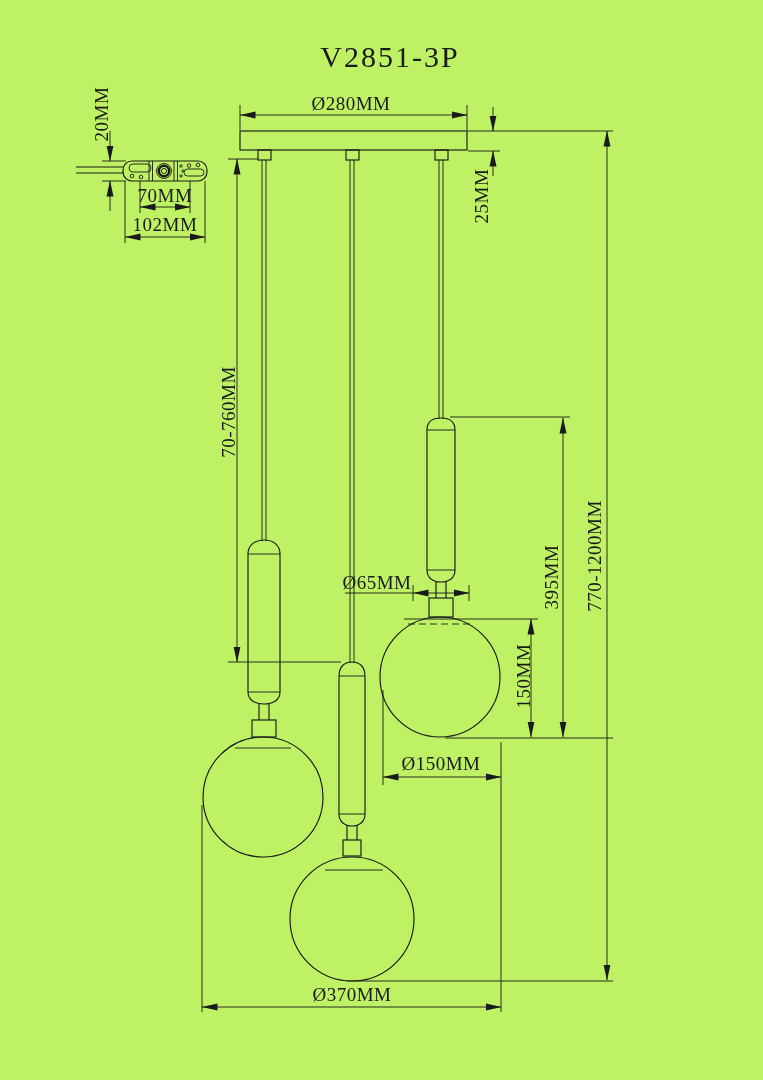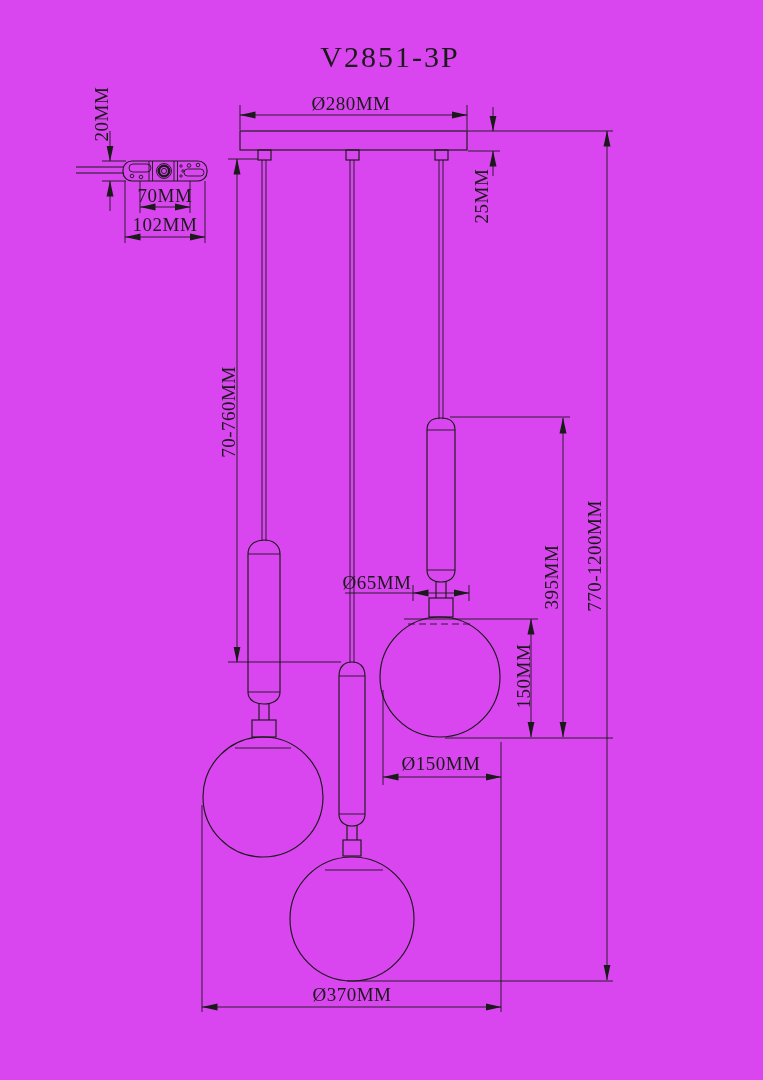--- a/index.html
+++ b/index.html
@@ -1,16 +1,16 @@
 <!DOCTYPE html>
 <html><head>
 <meta charset="utf-8">
 <style>
   html,body{margin:0;padding:0;background:#ffffff;}
-  .stage{position:relative;width:763px;height:1080px;background:#d946ef;overflow:hidden;}
+  .stage{position:relative;width:763px;height:1080px;background:#bef264;overflow:hidden;}
   svg{display:block;}
   svg text{font-family:"Liberation Serif","DejaVu Serif",serif;fill:#1a1a1a;}
   .title-text{font-size:30px;letter-spacing:2px;}
   .dim-text{font-size:19px;letter-spacing:0.5px;}
   .obj{stroke:#1a1a1a;stroke-width:1.15;fill:none;}
   .obj-thin{stroke:#1a1a1a;stroke-width:0.9;fill:none;}
   .dim{stroke:#1a1a1a;stroke-width:0.9;fill:none;}
   .dashed{stroke:#1a1a1a;stroke-width:0.9;fill:none;stroke-dasharray:7 4;}
 </style>
 </head>

